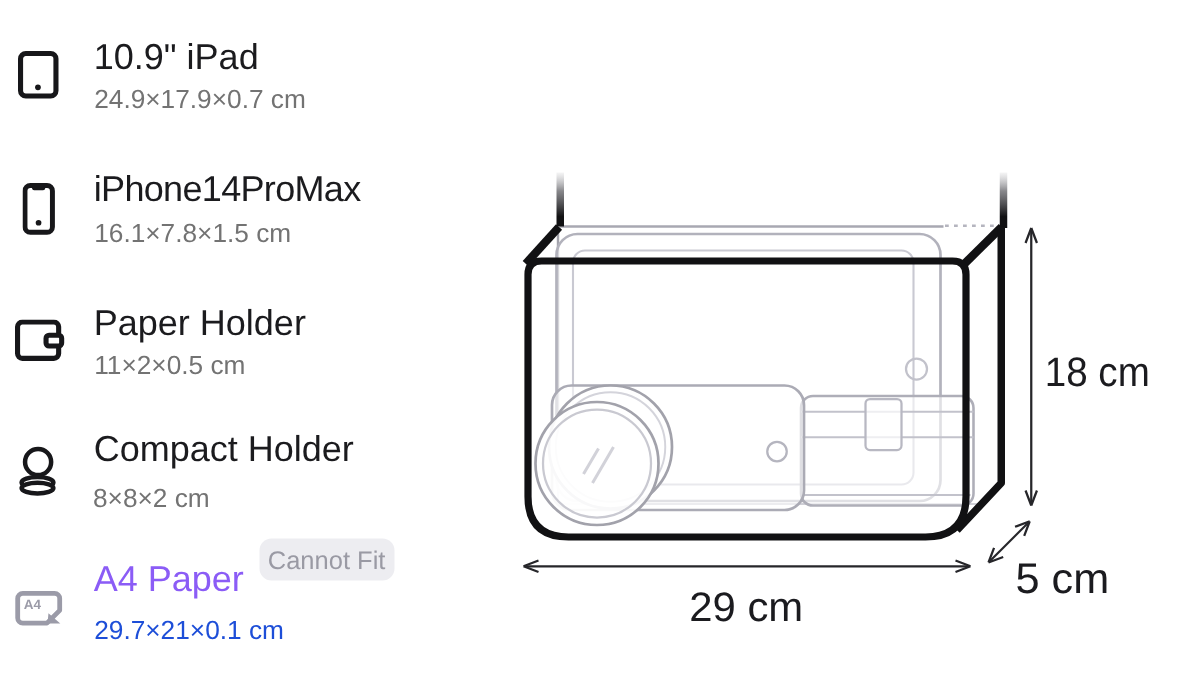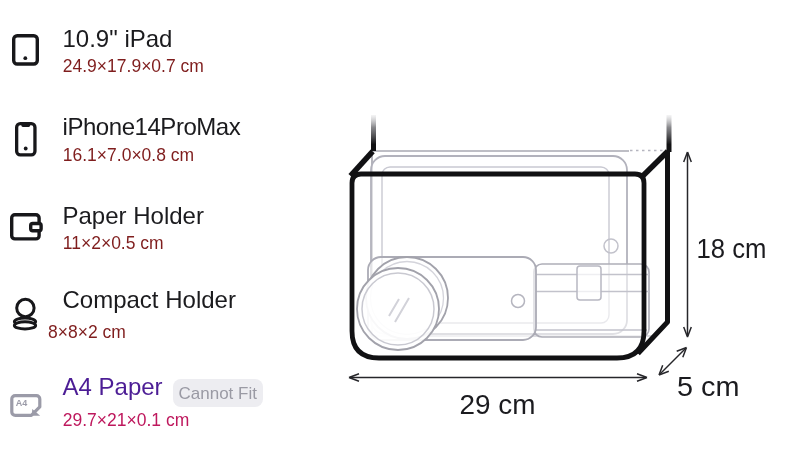--- a/index.html
+++ b/index.html
@@ -1,21 +1,21 @@
 <!DOCTYPE html>
 <html><head>
 <meta charset="utf-8">
 <style>
 html,body{margin:0;padding:0;}
 body{-webkit-font-smoothing:antialiased;width:800px;height:455px;background:#fff;font-family:"Liberation Sans",sans-serif;position:relative;overflow:hidden;}
 .abs{position:absolute;}
 .title{font-size:24px;line-height:1;color:#1b1b1e;white-space:nowrap;}
-.sub{font-size:17.5px;line-height:1;color:#7f1d1d;white-space:nowrap;}
-.gtitle{font-size:24px;line-height:1;color:#4c1d95;white-space:nowrap;}
-.gsub{font-size:17.5px;line-height:1;color:#be185d;white-space:nowrap;}
+.sub{font-size:17.5px;line-height:1;color:#737373;white-space:nowrap;}
+.gtitle{font-size:24px;line-height:1;color:#8b5cf6;white-space:nowrap;}
+.gsub{font-size:17.5px;line-height:1;color:#1d4ed8;white-space:nowrap;}
 .badge{display:inline-block;background:#ededf1;color:#9a9aa4;font-size:17px;line-height:1;border-radius:8px;padding:5.5px 6px;}
 </style>
 </head>
 <body>
 
 <svg class="abs" style="left:12px;top:34px" width="29" height="33" viewBox="0 0 29 33">
 <rect x="1.7" y="1.7" width="23.6" height="28.3" rx="3.5" fill="none" stroke="#17171a" stroke-width="3.4"></rect>
 <circle cx="13.3" cy="24.2" r="1.9" fill="#17171a"></circle>
 </svg>
 
@@ -24,50 +24,50 @@
 <div class="abs sub" style="left:62.8px;top:58.3px">24.9×17.9×0.7 cm</div>
 
 <svg class="abs" style="left:14.8px;top:121.8px" width="23" height="36" viewBox="0 0 23 36">
 <rect x="1.65" y="1.65" width="18.3" height="31.2" rx="3.6" fill="none" stroke="#17171a" stroke-width="3.3"></rect>
 <rect x="6.4" y="2" width="8.7" height="2.9" rx="1.4" fill="#17171a"></rect>
 <circle cx="10.7" cy="26.5" r="1.9" fill="#17171a"></circle>
 </svg>
 
 <div class="abs title" style="left:62.5px;top:115px;letter-spacing:-0.45px">iPhone14ProMax</div>
 
-<div class="abs sub" style="left:62.8px;top:146.8px">16.1×7.0×0.8 cm</div>
+<div class="abs sub" style="left:62.8px;top:146.8px">16.1×7.8×1.5 cm</div>
 
 <svg class="abs" style="left:10px;top:213px" width="34" height="29" viewBox="0 0 34 29">
 <rect x="1.7" y="1.7" width="27.4" height="24.2" rx="3.2" fill="none" stroke="#17171a" stroke-width="3.4"></rect>
 <rect x="20.7" y="10.5" width="10.4" height="7.2" rx="2" fill="#fff" stroke="#17171a" stroke-width="3.4"></rect>
 </svg>
 
 <div class="abs title" style="left:62.5px;top:203.5px">Paper Holder</div>
 
 <div class="abs sub" style="left:62.8px;top:234.5px">11×2×0.5 cm</div>
 
 <svg class="abs" style="left:12px;top:294px" width="28" height="41" viewBox="0 0 28 41">
 <circle cx="13.4" cy="14" r="8.7" fill="none" stroke="#17171a" stroke-width="3"></circle>
 <ellipse cx="13" cy="27.6" rx="10.6" ry="3.6" fill="#fff" stroke="#17171a" stroke-width="3"></ellipse>
 <ellipse cx="13" cy="31.4" rx="10.6" ry="3.6" fill="#fff" stroke="#17171a" stroke-width="3"></ellipse>
 </svg>
 
 <div class="abs title" style="left:62.5px;top:288px">Compact Holder</div>
 
-<div class="abs sub" style="left:48px;top:323.5px">8×8×2 cm</div>
+<div class="abs sub" style="left:62px;top:323.5px">8×8×2 cm</div>
 
 <svg class="abs" style="left:10px;top:394px" width="32" height="24" viewBox="0 0 32 24">
 <path d="M5.2,1.6 L26.4,1.6 A3.4,3.4 0 0 1 29.8,5 L29.8,12.9 L21.3,21.4 L5.2,21.4 A3.4,3.4 0 0 1 1.8,18 L1.8,5 A3.4,3.4 0 0 1 5.2,1.6 Z" fill="none" stroke="#9b9ba8" stroke-width="3.2" stroke-linejoin="round"></path>
 <path d="M22.3,14.9 L30.2,21.7 L21.7,21.7 Z" fill="#9b9ba8"></path>
 <text x="5.8" y="12" font-size="9" font-weight="bold" fill="#9b9ba8" font-family="Liberation Sans,sans-serif">A4</text>
 </svg>
 
 <div class="abs gtitle" style="left:62.5px;top:375px">A4 Paper</div>
 
-<div class="abs badge" style="left:172.5px;top:379px">Cannot Fit</div>
+<div class="abs badge" style="left:172.5px;top:359px">Cannot Fit</div>
 
 <div class="abs gsub" style="left:62.8px;top:411.5px">29.7×21×0.1 cm</div>
 
 <svg class="abs" style="left:0;top:0" width="800" height="455" viewBox="0 0 800 455">
 <defs>
 <linearGradient id="strap" x1="0" y1="114" x2="0" y2="152" gradientUnits="userSpaceOnUse">
 <stop offset="0" stop-color="#9a9aa0" stop-opacity="0.05"></stop>
 <stop offset="0.35" stop-color="#55555a" stop-opacity="0.7"></stop>
 <stop offset="0.8" stop-color="#111113"></stop>
 </linearGradient>

